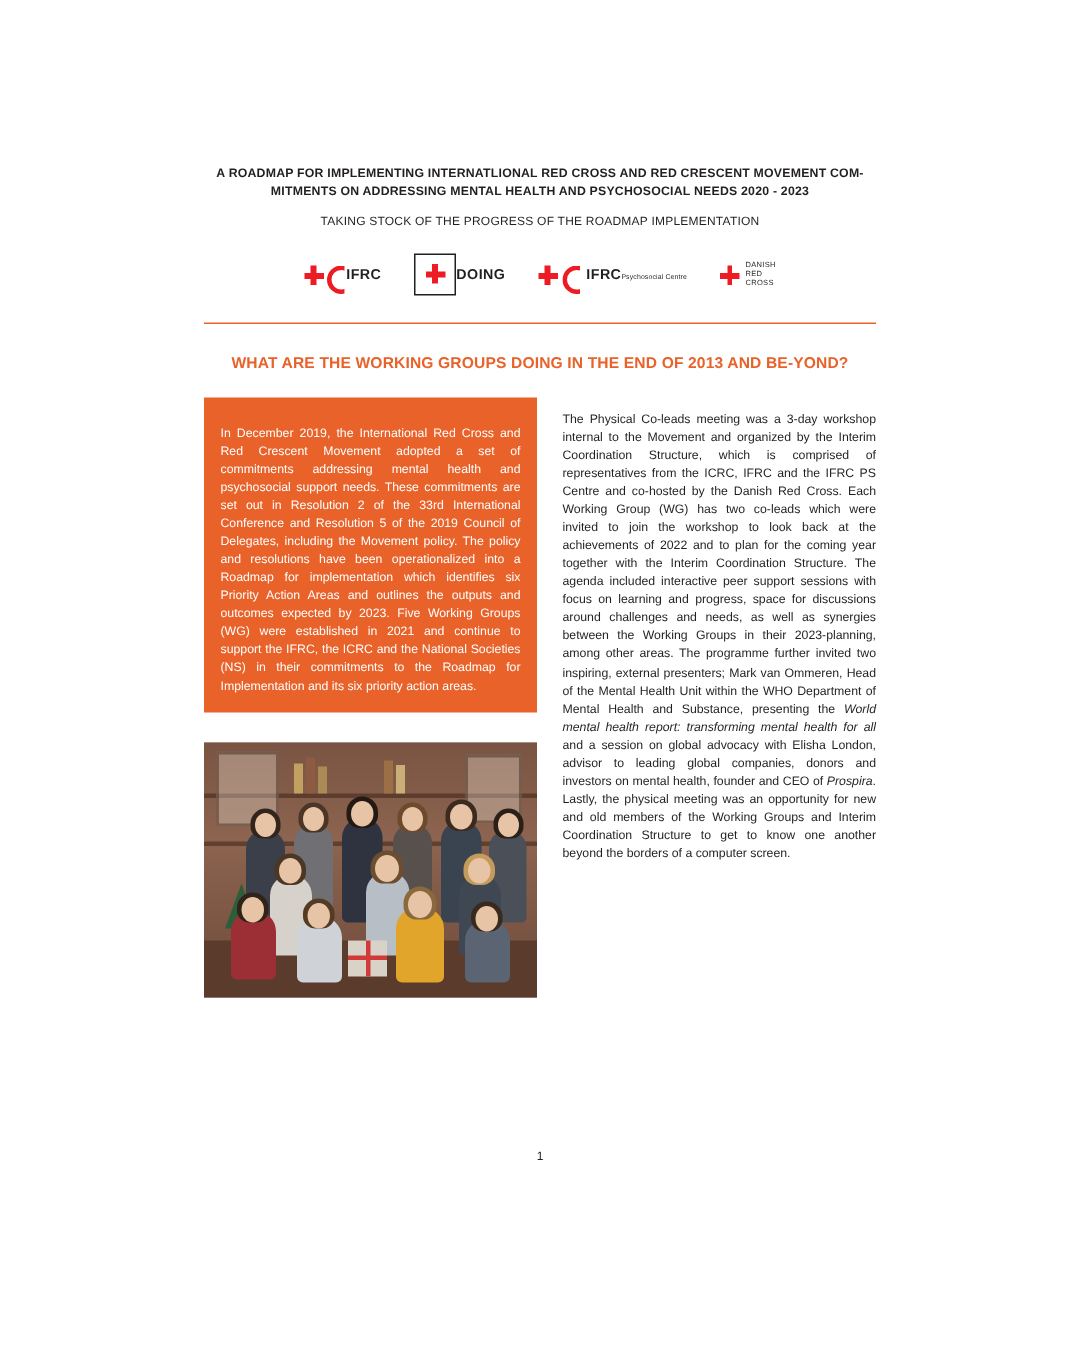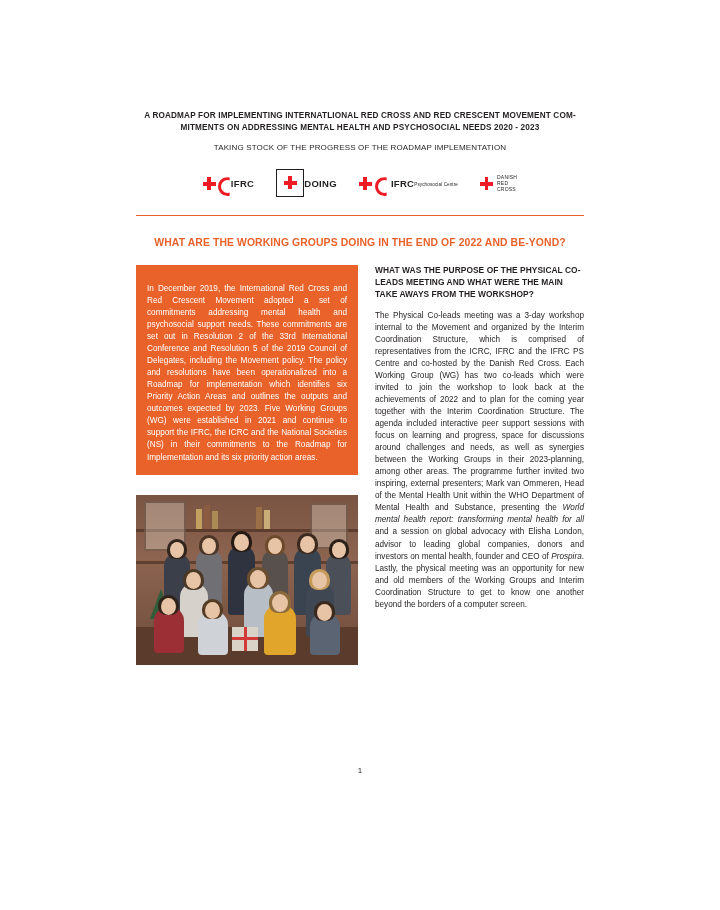--- a/index.html
+++ b/index.html
@@ -339,21 +339,21 @@
           <span class="drc-line">DANISH</span>
           <span class="drc-line">RED</span>
           <span class="drc-line">CROSS</span>
         </div>
       </div>
 
     </div>
 
     <div class="divider"></div>
 
-    <div class="section-title">WHAT ARE THE WORKING GROUPS DOING IN THE END OF 2022 AND BE-YOND?</div>
+    <div class="section-title">WHAT ARE THE WORKING GROUPS DOING IN THE END OF 2013 AND BE-YOND?</div>
 
     <div class="columns">
 
       <div class="col-left">
 
         <div class="callout">
           <div class="callout-body">In December 2019, the International Red Cross and Red Crescent Movement adopted a set of commitments addressing mental health and psychosocial support needs. These commitments are set out in Resolution 2 of the 33rd International Conference and Resolution 5 of the 2019 Council of Delegates, including the Movement policy. The policy and resolutions have been operationalized into a Roadmap for implementation which identifies six Priority Action Areas and outlines the outputs and outcomes expected by 2023. Five Working Groups (WG) were established in 2021 and continue to support the IFRC, the ICRC and the National Societies (NS) in their commitments to the Roadmap for Implementation and its six priority action areas.</div>
         </div>
 
         <div class="photo">
@@ -422,21 +422,20 @@
           <div class="head" style="left:136px; top:99px; width:16px; height:18px;"></div>
 
           <div class="person" style="left:174px; top:118px; width:30px; height:42px; background:#5a6472;"></div>
           <div class="hair" style="left:178px; top:106px; width:21px; height:20px; background:#3a2a1d;"></div>
           <div class="head" style="left:181px; top:109px; width:15px; height:17px;"></div>
         </div>
 
       </div>
 
       <div class="col-right">
-        <div class="rcol-title">WHAT WAS THE PURPOSE OF THE PHYSICAL CO-LEADS MEETING AND WHAT WERE THE MAIN TAKE AWAYS FROM THE WORKSHOP?</div>
         <div class="rcol-body"><span>The Physical Co-leads meeting was a 3-day workshop internal to the Movement and organized by the Interim Coordination Structure, which is comprised of representatives from the ICRC, IFRC and the IFRC PS Centre and co-hosted by the Danish Red Cross. Each Working Group (WG) has two co-leads which were invited to join the workshop to look back at the achievements of 2022 and to plan for the coming year together with the Interim Coordination Structure. The agenda included interactive peer support sessions with focus on learning and progress, space for discussions around challenges and needs, as well as synergies between the Working Groups in their 2023-planning, among other areas. The programme further invited two inspiring, external presenters; Mark van Ommeren, Head of the Mental Health Unit within the WHO Department of Mental Health and Substance, presenting the </span><i>World mental health report: transforming mental health for all</i><span> and a session on global advocacy with Elisha London, advisor to leading global companies, donors and investors on mental health, founder and CEO of </span><i>Prospira</i><span>. Lastly, the physical meeting was an opportunity for new and old members of the Working Groups and Interim Coordination Structure to get to know one another beyond the borders of a computer screen.</span></div>
       </div>
 
     </div>
 
   </div>
 
   <div class="page-number">1</div>
 
 </div>

